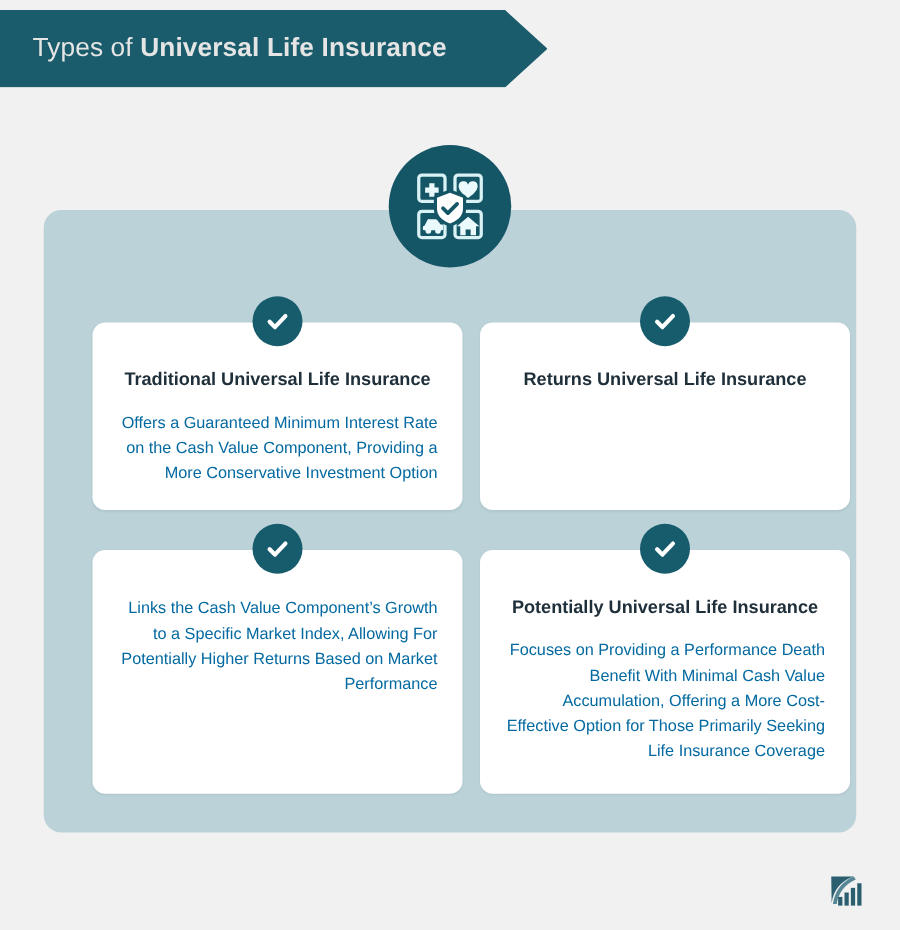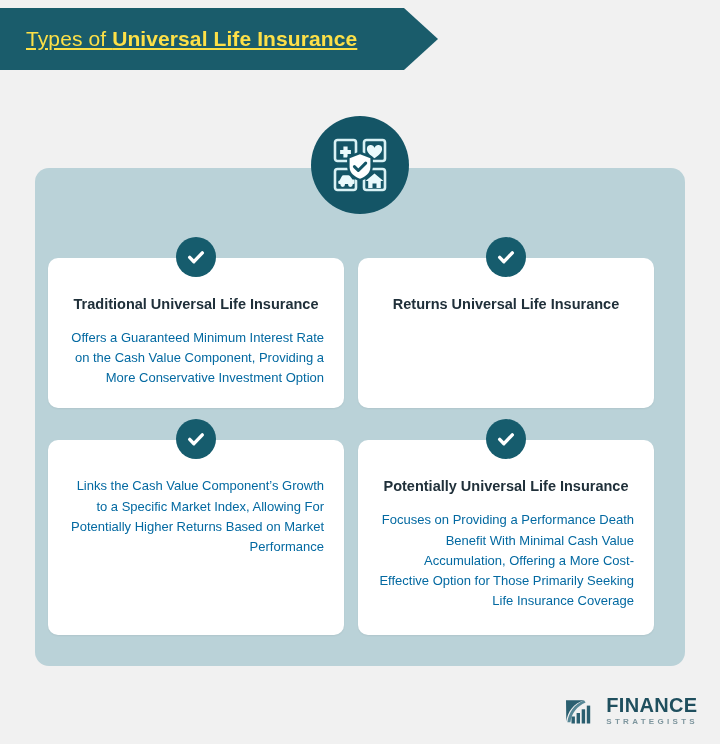--- a/index.html
+++ b/index.html
@@ -20,27 +20,26 @@
     top: 8px;
     width: 438px;
     height: 62px;
     background: #1a5c6b;
     display: flex;
     align-items: center;
     -webkit-clip-path: polygon(0 0, 404px 0, 438px 50%, 404px 100%, 0 100%);
     clip-path: polygon(0 0, 404px 0, 438px 50%, 404px 100%, 0 100%);
   }
   .header-title {
-    color: #fde047;
+    color: #e5e5e5;
     font-size: 21px;
     font-weight: 400;
     letter-spacing: 0.1px;
     padding-left: 26px;
     white-space: nowrap;
-    text-decoration: underline;
   }
   .header-title .t-bold { font-weight: 700; }
 
   
   .icon-circle {
     position: absolute;
     left: 311px;
     top: 116px;
     width: 98px;
     height: 98px;
@@ -60,21 +59,21 @@
     top: 168px;
     width: 650px;
     height: 498px;
     background: #bad2d8;
     border-radius: 14px;
   }
 
   
   .card-grid {
     position: absolute;
-    left: 48px;
+    left: 74px;
     top: 258px;
     width: 606px;
     display: grid;
     grid-template-columns: 296px 296px;
     grid-template-rows: auto auto;
     column-gap: 14px;
     row-gap: 32px;
   }
 
   .card {
@@ -229,17 +228,13 @@
 
 <div class="footer-logo">
   <svg class="logo-mark" viewBox="0 0 34 28">
     <path d="M1 3.2 L19 3.2 C8.5 6.5 2.6 14.5 1.3 24.5 Z" fill="#2b5f70"></path>
     <path d="M19 3.2 C9.5 7.2 3.6 15.2 2.4 25.2 L5.4 25.2 C6.6 16.4 11.8 9.4 20.6 5.6 Z" fill="#3c7486" opacity="0.85"></path>
     <rect x="6.5" y="19.5" width="3.4" height="7" fill="#2b5f70"></rect>
     <rect x="11.6" y="16" width="3.4" height="10.5" fill="#2b5f70"></rect>
     <rect x="16.7" y="12.3" width="3.4" height="14.2" fill="#2b5f70"></rect>
     <rect x="21.8" y="8.6" width="3.4" height="17.9" fill="#2b5f70"></rect>
   </svg>
-  <div class="logo-text">
-    <div class="logo-name">FINANCE</div>
-    <div class="logo-sub">STRATEGISTS</div>
-  </div>
 </div>
 
 </body></html>

